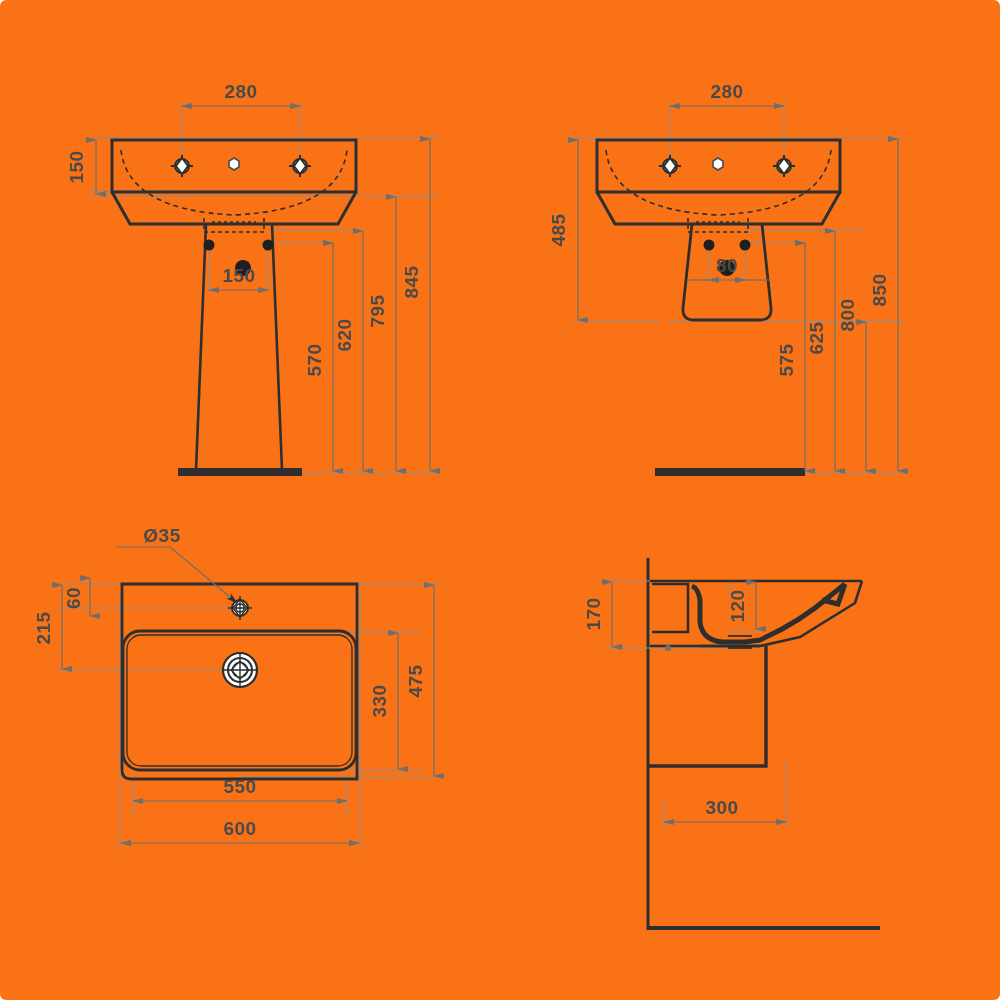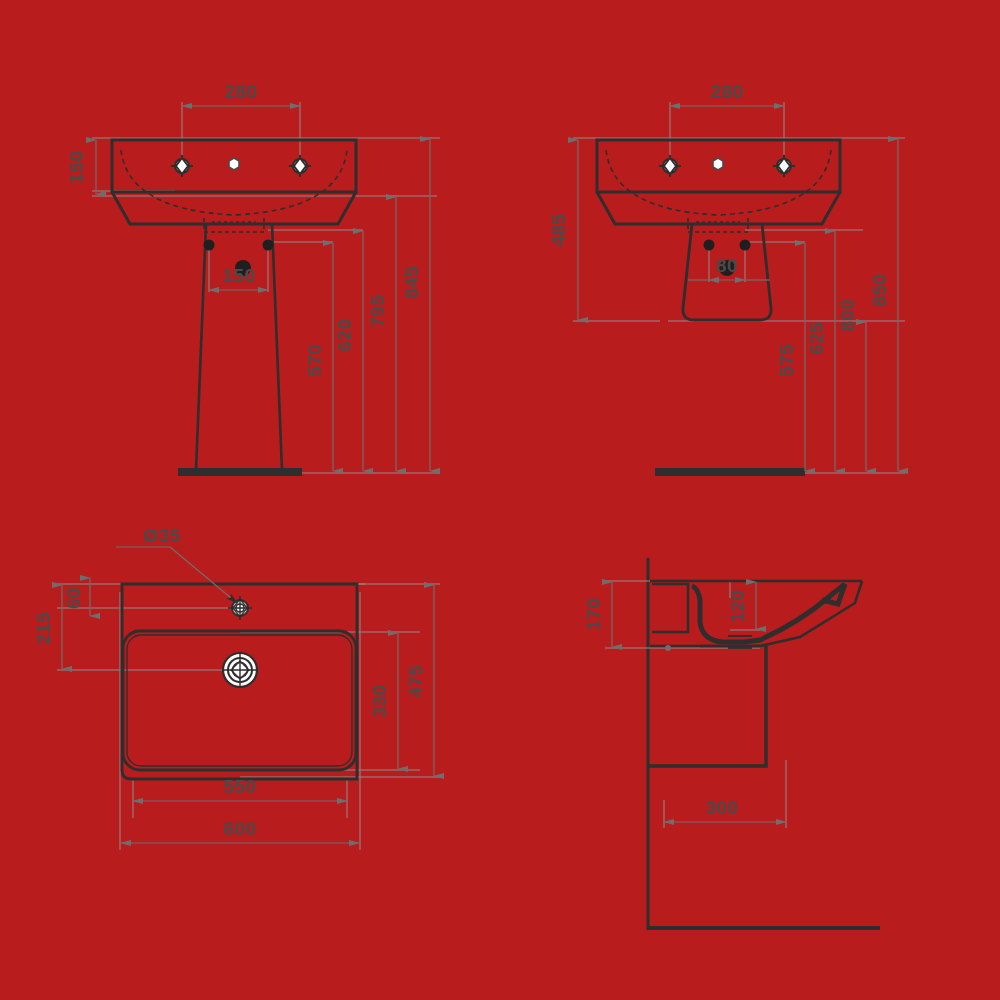--- a/index.html
+++ b/index.html
@@ -10,21 +10,22 @@
   body {
     width: 1000px;
     height: 1000px;
     font-family: "Liberation Sans", sans-serif;
     overflow: hidden;
   }
   #sheet {
     position: relative;
     width: 1000px;
     height: 1000px;
-    background: #b91c1c;
+    background: #f97316;
+    border-radius: 6px;
   }
   #sheet svg {
     display: block;
   }
   .dimtext {
     font-family: "Liberation Sans", sans-serif;
     font-size: 19px;
     font-weight: bold;
     fill: #4a4a4a;
     letter-spacing: 0.5px;

